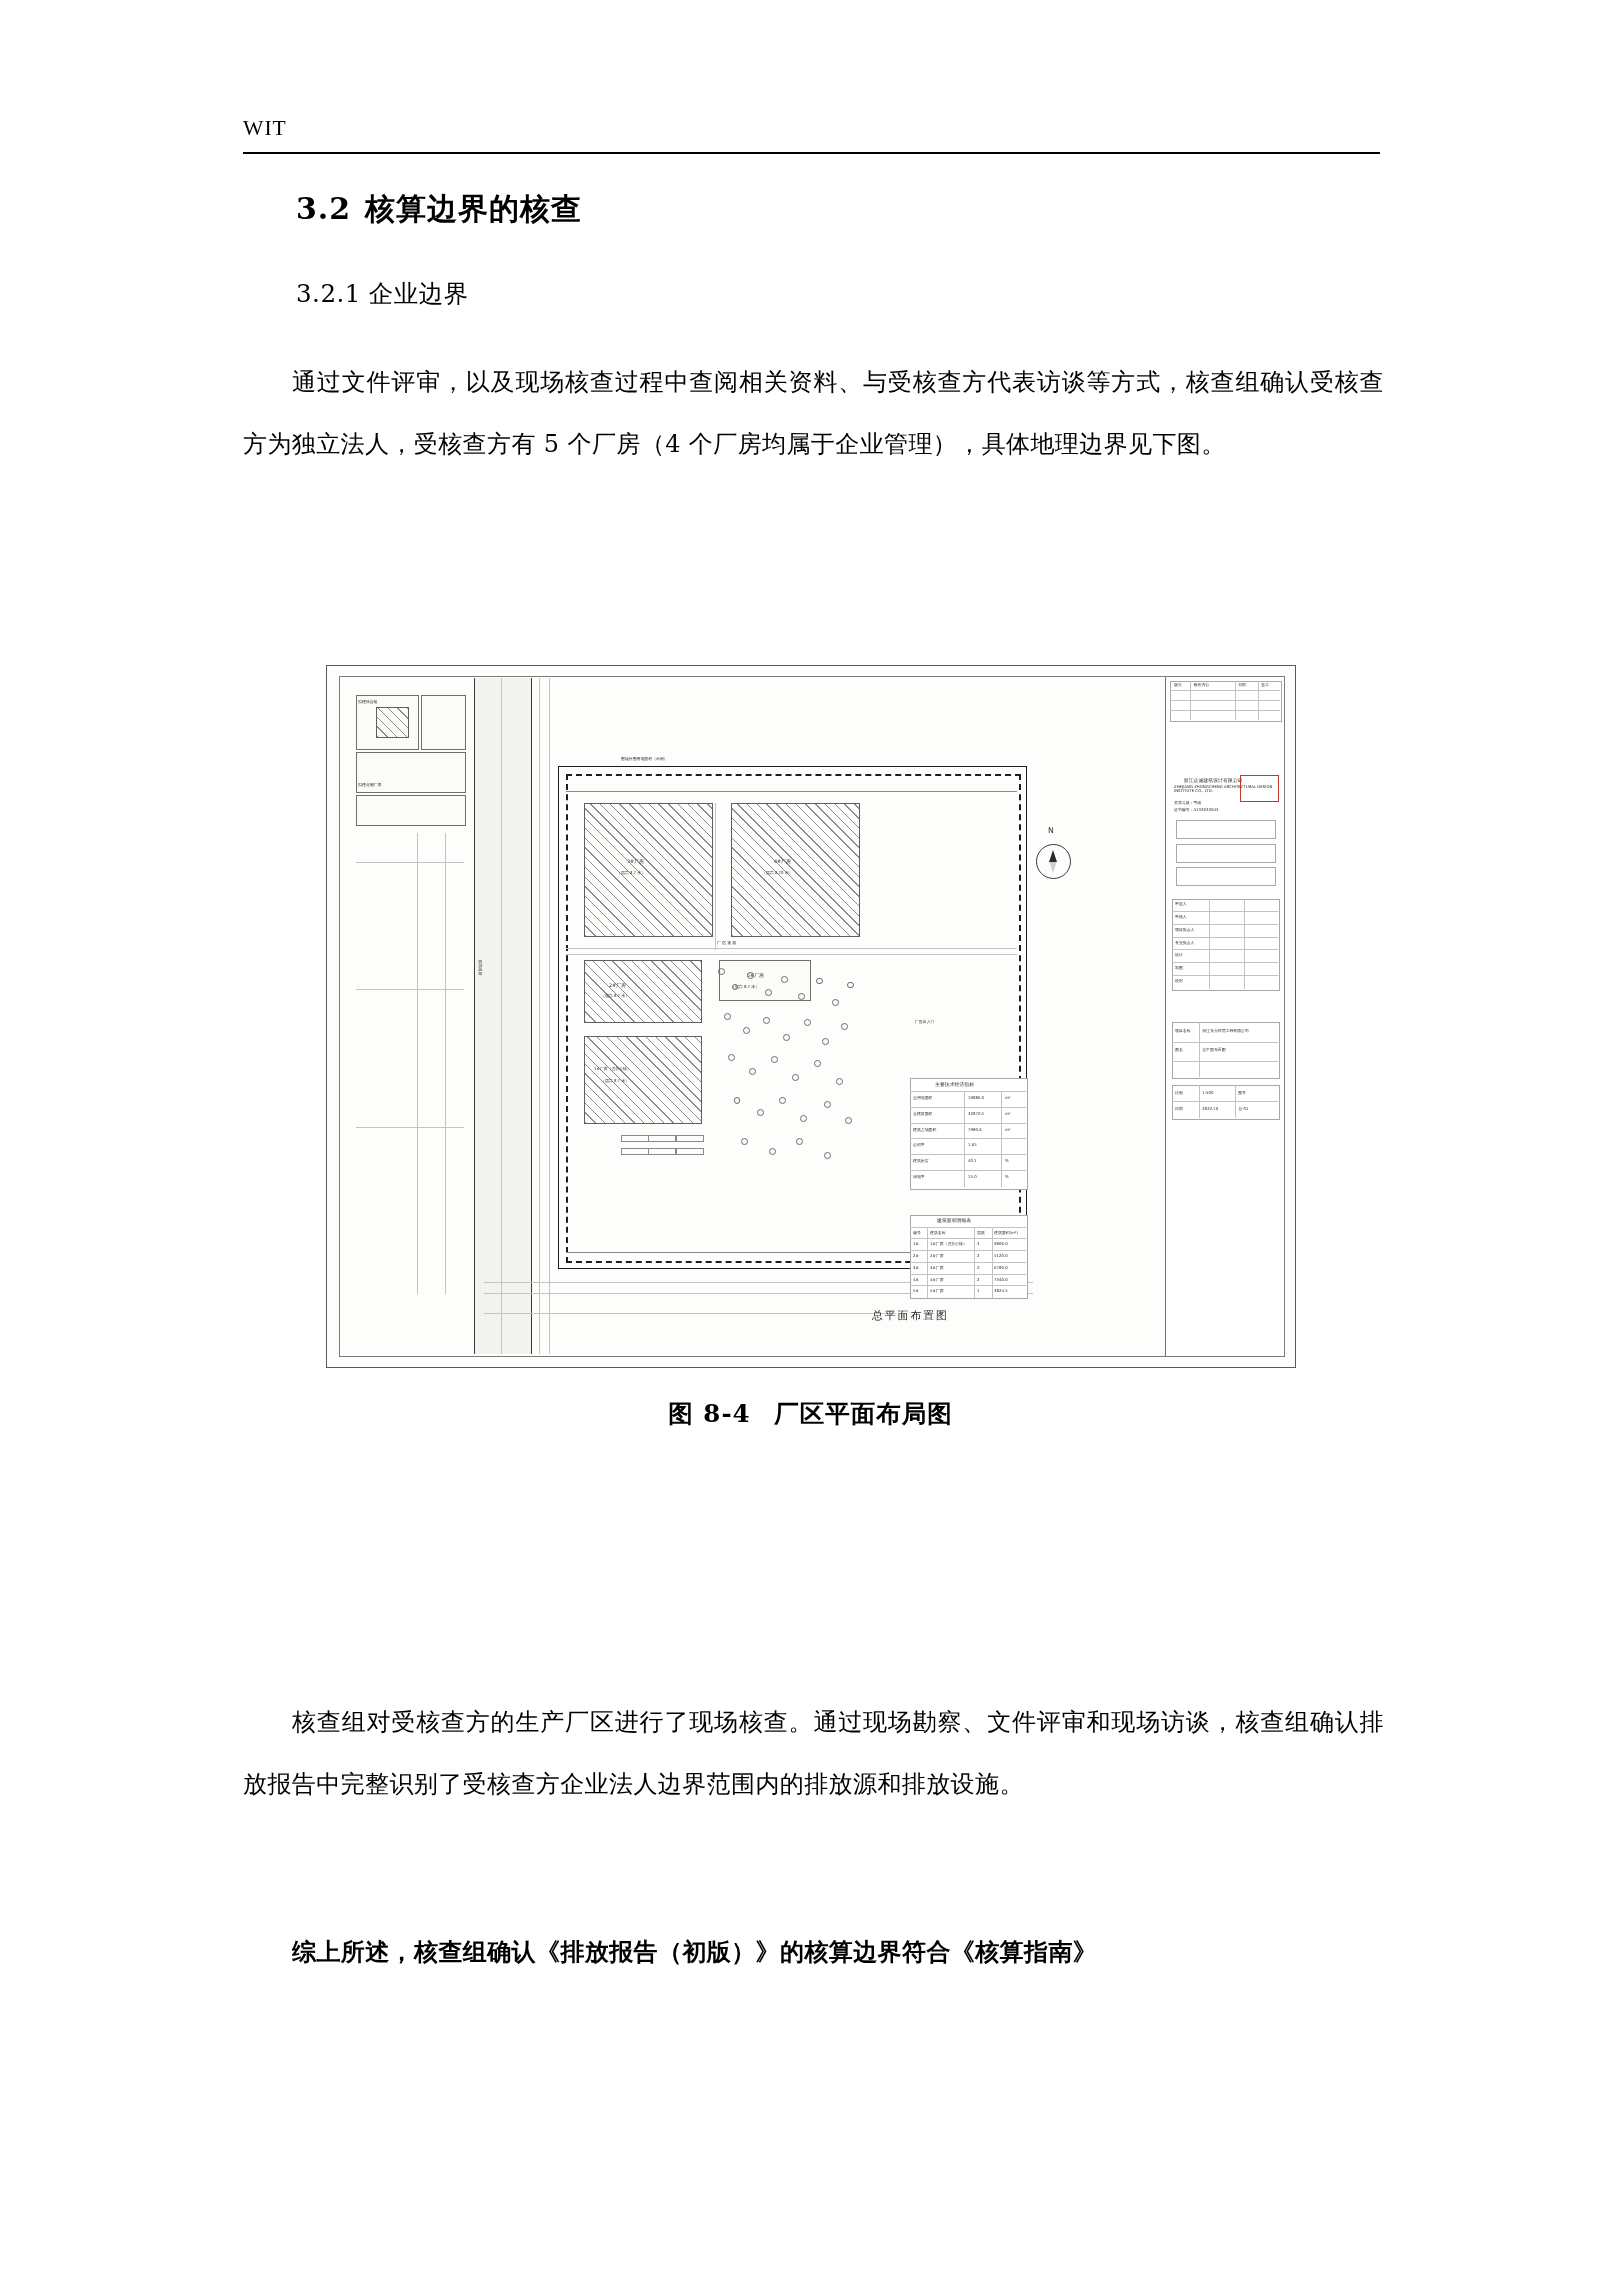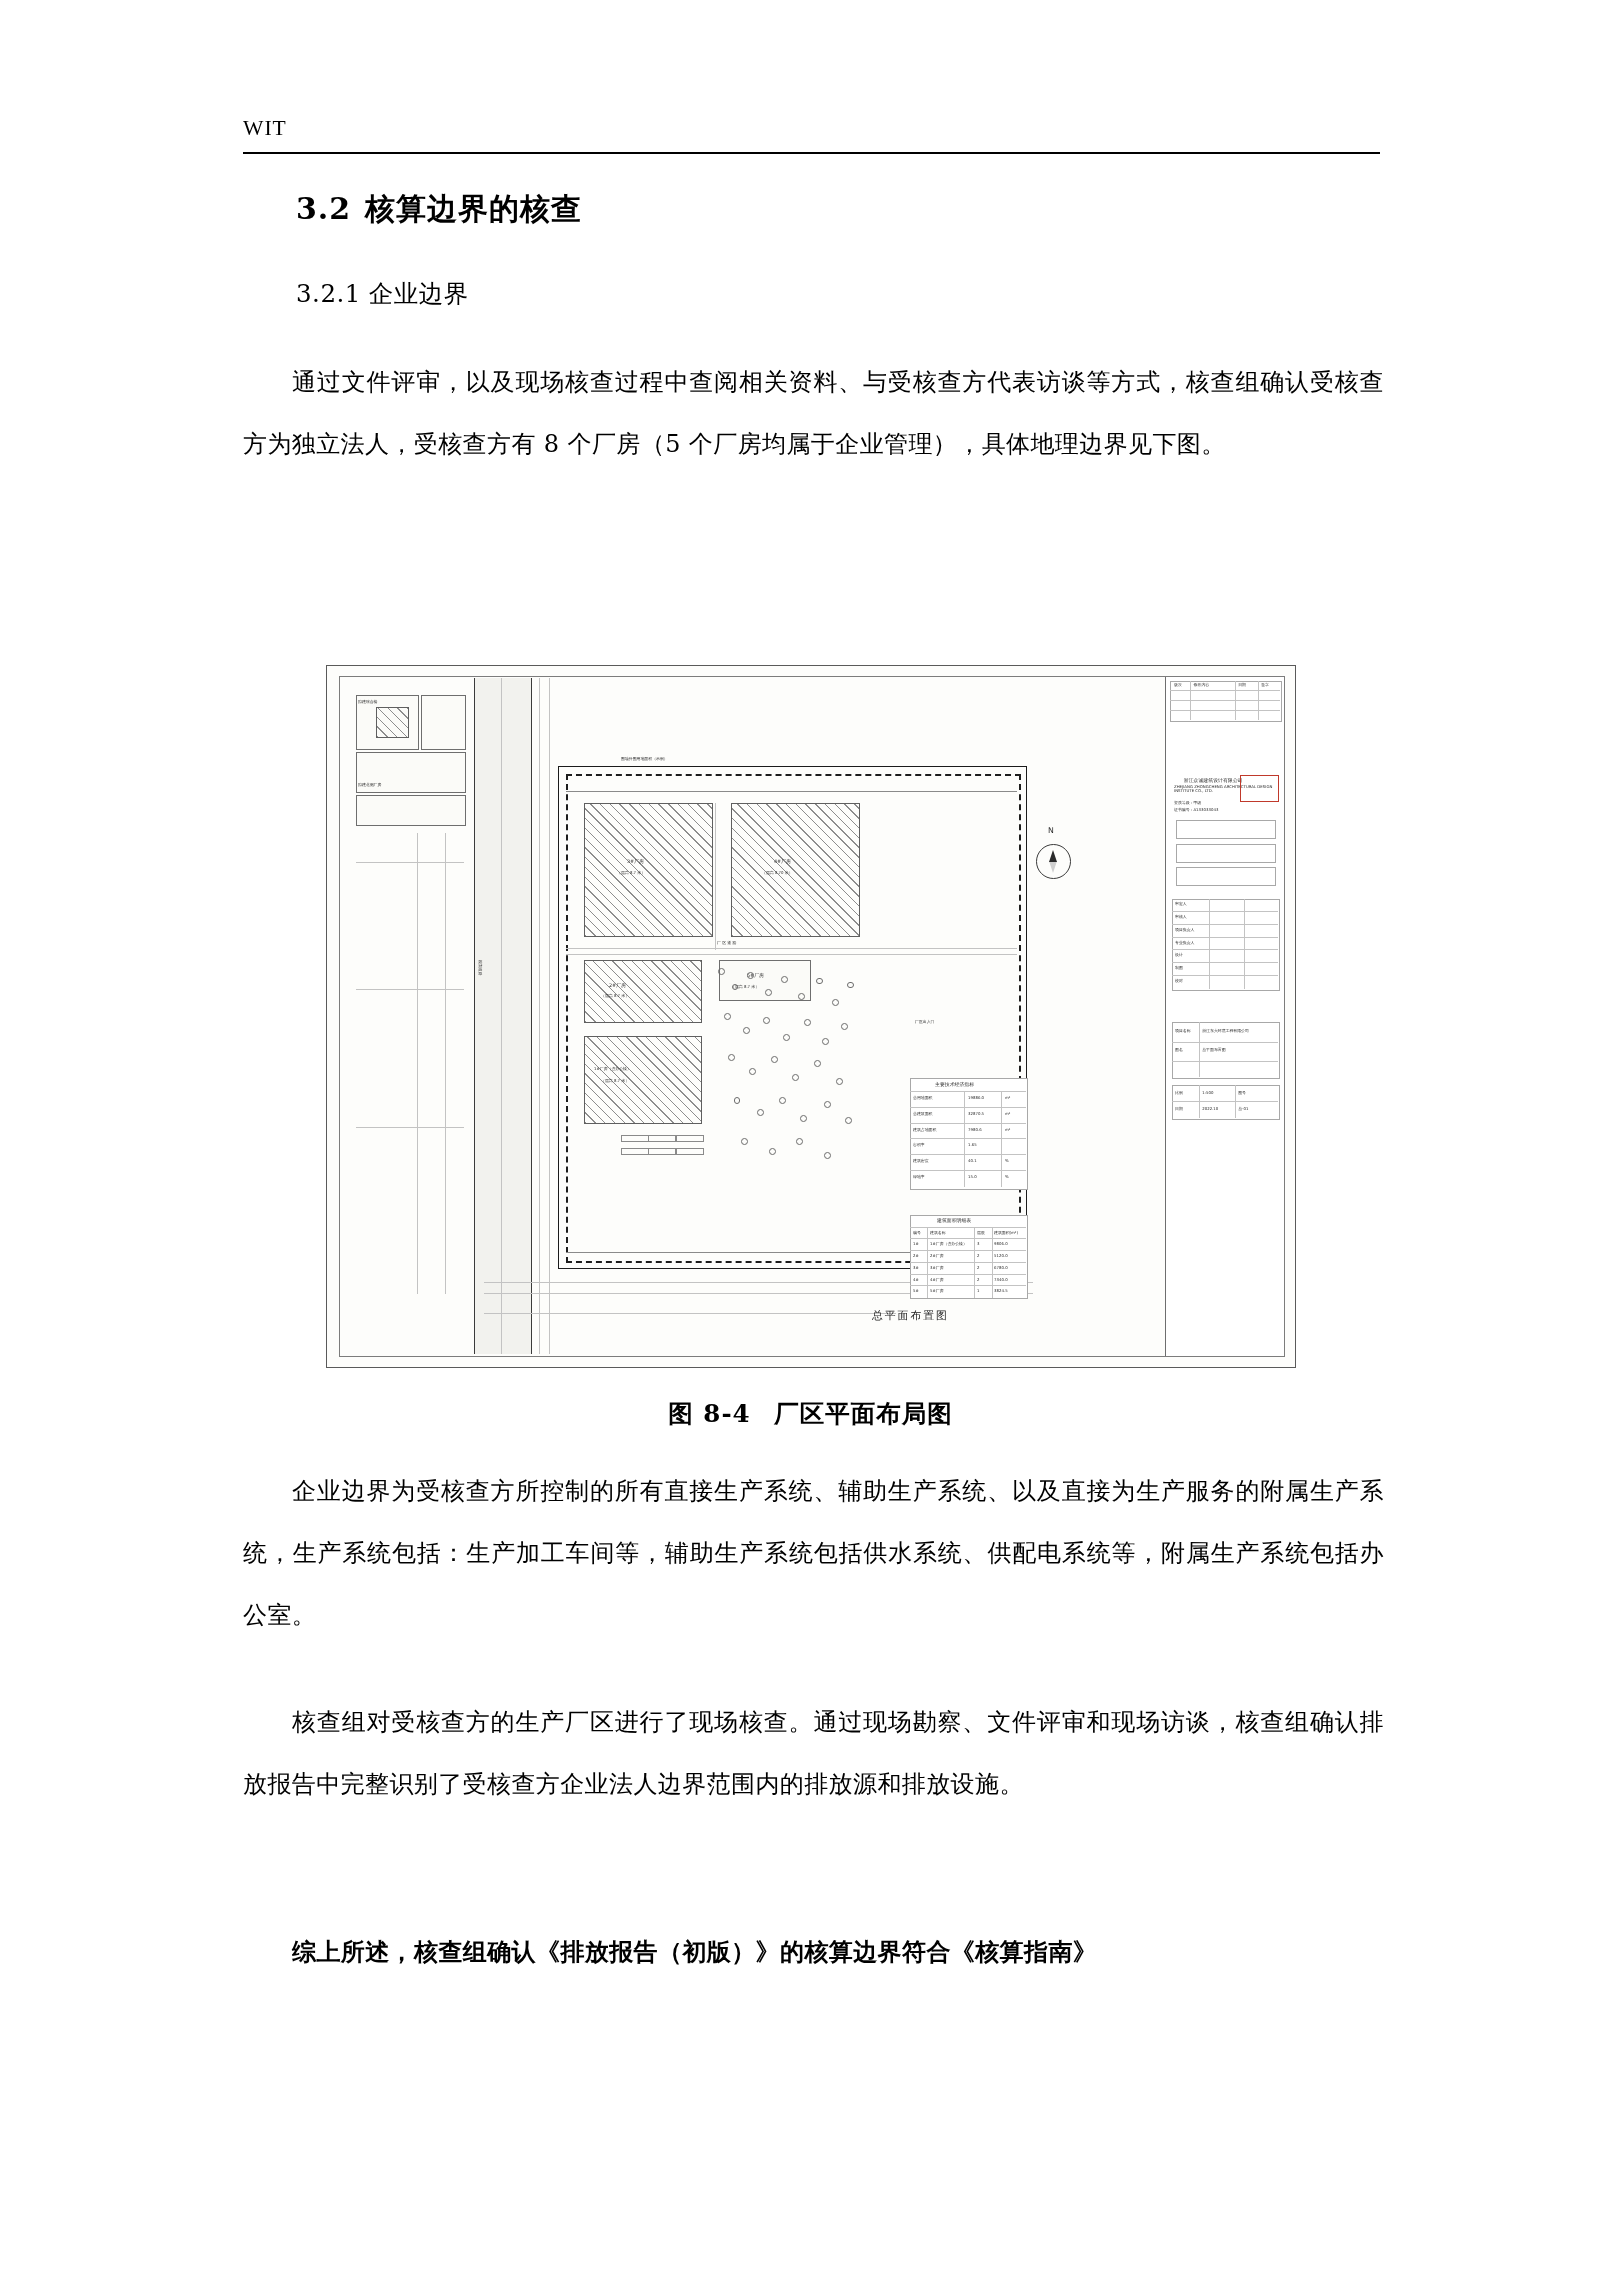--- a/index.html
+++ b/index.html
@@ -252,21 +252,21 @@
   <div class="header-rule"></div>
 
   <div class="h2">
     <span class="num">3.2</span><span>核算边界的核查</span>
   </div>
 
   <div class="h3">
     <span class="num">3.2.1</span><span>企业边界</span>
   </div>
 
-  <div class="para p1">通过文件评审，以及现场核查过程中查阅相关资料、与受核查方代表访谈等方式，核查组确认受核查方为独立法人，受核查方有 8 个厂房（5 个厂房均属于企业管理），具体地理边界见下图。</div>
+  <div class="para p1">通过文件评审，以及现场核查过程中查阅相关资料、与受核查方代表访谈等方式，核查组确认受核查方为独立法人，受核查方有 5 个厂房（4 个厂房均属于企业管理），具体地理边界见下图。</div>
 
   <div class="figure-wrap">
     <div class="dwg">
       <div class="border-in"></div>
 
       <div class="plot" style="left:29px; top:29px; width:61px; height:53px;"></div>
       <div class="plot" style="left:94px; top:29px; width:43px; height:53px;"></div>
       <div class="hatch" style="left:49px; top:41px; width:31px; height:29px;"></div>
       <div class="plot" style="left:29px; top:86px; width:108px; height:39px;"></div>
       <div class="plot" style="left:29px; top:129px; width:108px; height:29px;"></div>
@@ -509,19 +509,18 @@
       <div class="tinytext t4" style="left:603px; top:622px;">5#厂房</div>
       <div class="tinytext t4" style="left:650px; top:622px;">1</div>
       <div class="tinytext t4" style="left:667px; top:622px;">3824.5</div>
     </div>
   </div>
 
   <div class="figure-caption">
     <span>图 8-4</span><span class="gap"></span><span>厂区平面布局图</span>
   </div>
 
-  <div class="para p3">企业边界为受核查方所控制的所有直接生产系统、辅助生产系统、以及直接为生产服务的附属生产系统，生产系统包括：生产加工车间等，辅助生产系统包括供水系统、供配电系统等，附属生产系统包括办公室。</div>
   <div class="para p4">核查组对受核查方的生产厂区进行了现场核查。通过现场勘察、文件评审和现场访谈，核查组确认排放报告中完整识别了受核查方企业法人边界范围内的排放源和排放设施。</div>
   <div class="para p5">综上所述，核查组确认《排放报告（初版）》的核算边界符合《核算指南》</div>
 
 
 </div>
 
 
 </body></html>

